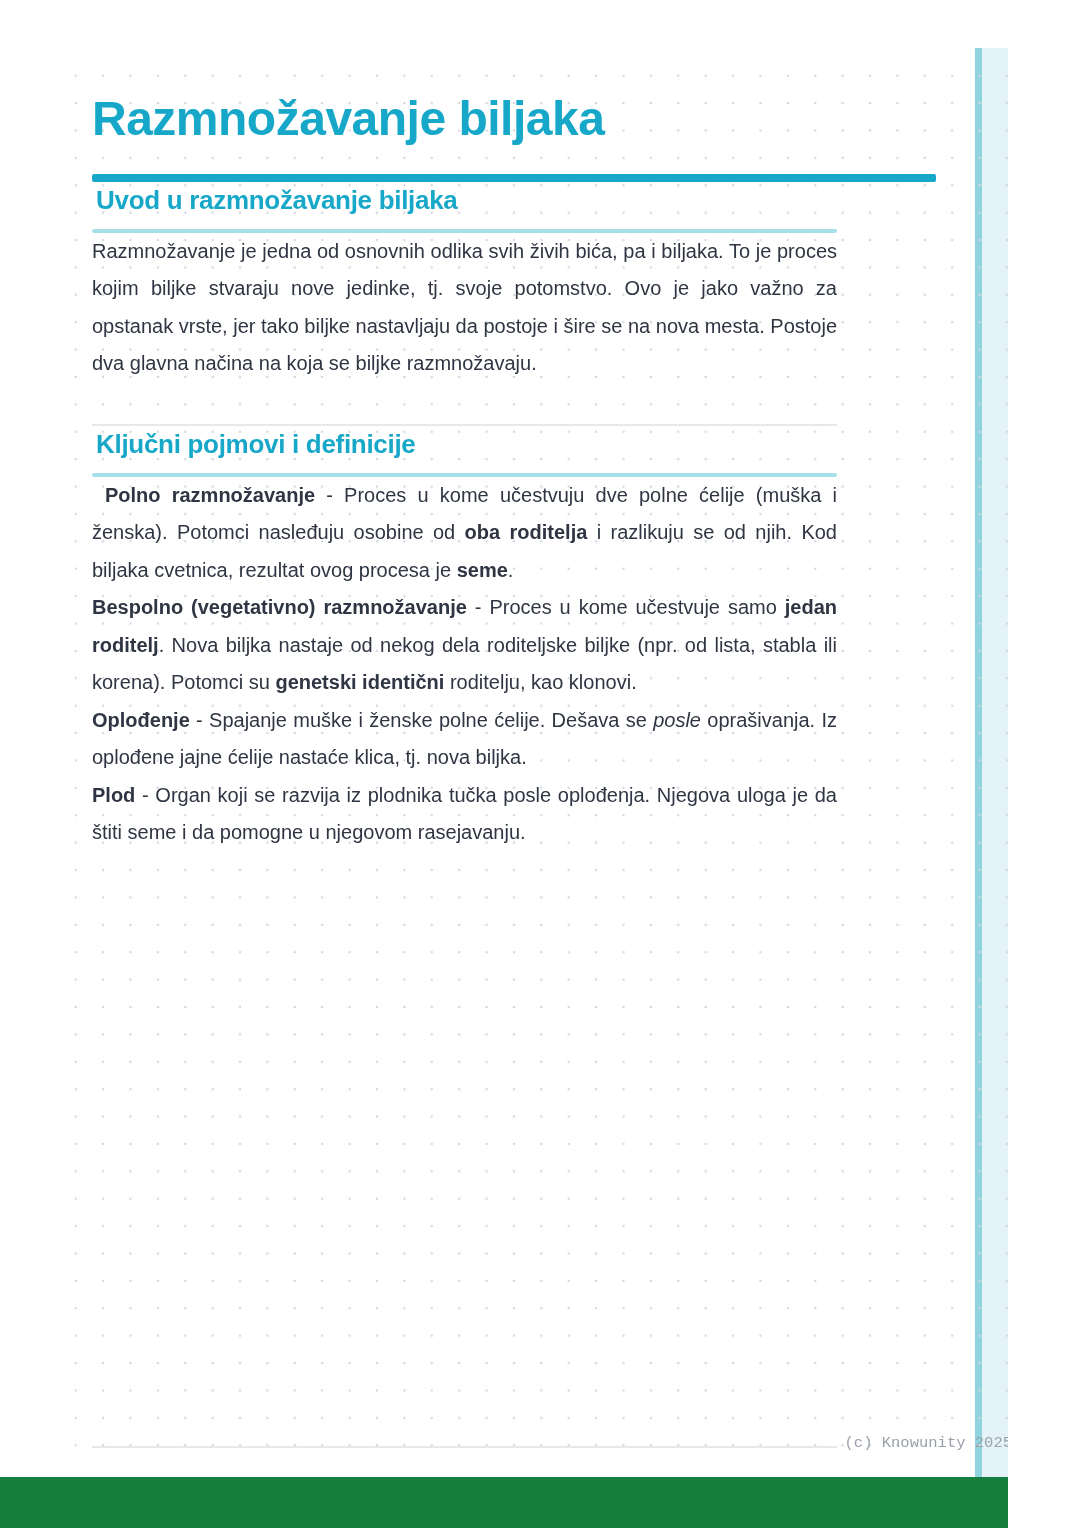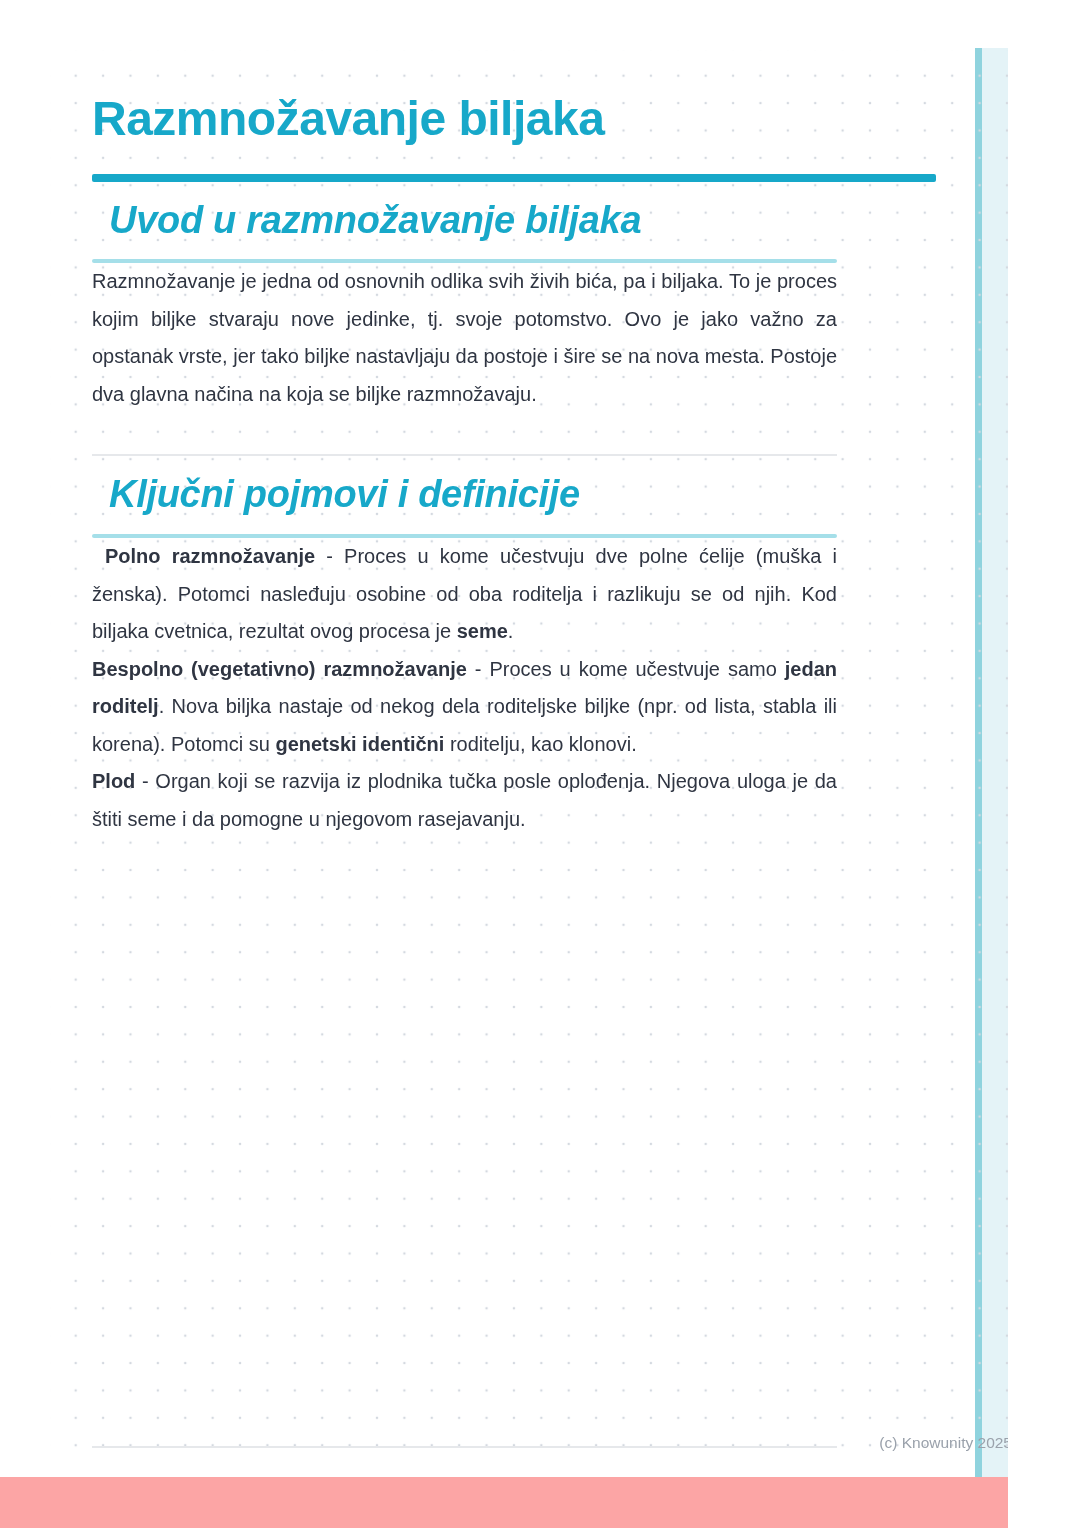--- a/index.html
+++ b/index.html
@@ -5,21 +5,21 @@
   html, body {
     margin: 0;
     padding: 0;
     background: #ffffff;
     font-family: "Liberation Sans", "DejaVu Sans", sans-serif;
   }
   .canvas {
     position: relative;
     width: 1008px;
     height: 1528px;
-    background: #fca5a5;
+    background: #15803d;
     overflow: hidden;
   }
   .page {
     position: absolute;
     left: 0; top: 0;
     width: 1080px;
     height: 1477px;
     background: #ffffff;
   }
   .dot-grid {
@@ -60,27 +60,26 @@
     color: #17a8c9;
   }
   .rule-h1 {
     width: 844px;
     height: 8px;
     background: #17a8c9;
     margin-top: 28px;
     border-radius: 2px;
   }
   h2.section-heading {
-    margin: 17px;
-    font-size: 38px;
+    margin: 4px;
+    font-size: 26px;
     line-height: 1.15;
     font-weight: 800;
     letter-spacing: -0.3px;
     color: #17a8c9;
-    font-style: italic;
   }
   .h2-intro { margin-top: 50px; }
   .h2-key   { margin-top: 46px; }
   .rule-h2 {
     width: 745px;
     height: 4px;
     background: #a5dfe9;
     margin-top: 13px;
     border-radius: 2px;
   }
@@ -110,20 +109,21 @@
     z-index: 2;
   }
   .footer-credit {
     position: absolute;
     top: 1434px;
     right: 68px;
     font-size: 15.5px;
     color: #9aa1ab;
     z-index: 3;
     white-space: nowrap;
+    font-family: Liberation Mono, monospace;
   }
 </style>
 </head>
 <body>
 
 <div class="canvas">
   <div class="page">
     <div class="stripe"></div>
     <div class="dot-grid"></div>
 
@@ -135,25 +135,26 @@
       <div class="rule-h2"></div>
 
       <p class="body-text intro-par">Razmnožavanje je jedna od osnovnih odlika svih živih bića, pa i biljaka. To je proces kojim biljke stvaraju nove jedinke, tj. svoje potomstvo. Ovo je jako važno za opstanak vrste, jer tako biljke nastavljaju da postoje i šire se na nova mesta. Postoje dva glavna načina na koja se biljke razmnožavaju.</p>
 
       <div class="divider"></div>
 
       <h2 class="section-heading h2-key">Ključni pojmovi i definicije</h2>
       <div class="rule-h2"></div>
 
 
-      <p class="body-text def-par"><span style="font-weight: 700; margin-left: 13px;">Polno razmnožavanje</span><span> - Proces u kome učestvuju dve polne ćelije (muška i ženska). Potomci nasleđuju osobine od </span><span style="font-weight: 400;">oba roditelja</span><span> i razlikuju se od njih. Kod biljaka cvetnica, rezultat ovog procesa je </span><span style="font-weight: 700;">seme</span><span>.</span></p>
+      <p class="body-text def-par"><span style="font-weight: 700; margin-left: 13px;">Polno razmnožavanje</span><span> - Proces u kome učestvuju dve polne ćelije (muška i ženska). Potomci nasleđuju osobine od </span><span style="font-weight: 700;">oba roditelja</span><span> i razlikuju se od njih. Kod biljaka cvetnica, rezultat ovog procesa je </span><span style="font-weight: 700;">seme</span><span>.</span></p>
 
       <p class="body-text def-par"><span style="font-weight: 700;">Bespolno (vegetativno) razmnožavanje</span><span> - Proces u kome učestvuje samo </span><span style="font-weight: 700;">jedan roditelj</span><span>. Nova biljka nastaje od nekog dela roditeljske biljke (npr. od lista, stabla ili korena). Potomci su </span><span style="font-weight: 700;">genetski identični</span><span> roditelju, kao klonovi.</span></p>
 
 
+      <p class="body-text def-par"><span style="font-weight: 700;">Oplođenje</span><span> - Spajanje muške i ženske polne ćelije. Dešava se </span><span style="font-style: italic;">posle</span><span> oprašivanja. Iz oplođene jajne ćelije nastaće klica, tj. nova biljka.</span></p>
 
 
       <p class="body-text def-par"><span style="font-weight: 700;">Plod</span><span> - Organ koji se razvija iz plodnika tučka posle oplođenja. Njegova uloga je da štiti seme i da pomogne u njegovom rasejavanju.</span></p>
     </div>
 
     <div class="bottom-divider"></div>
 
     <div class="footer-credit">(c) Knowunity 2025</div>
   </div>
 </div>

